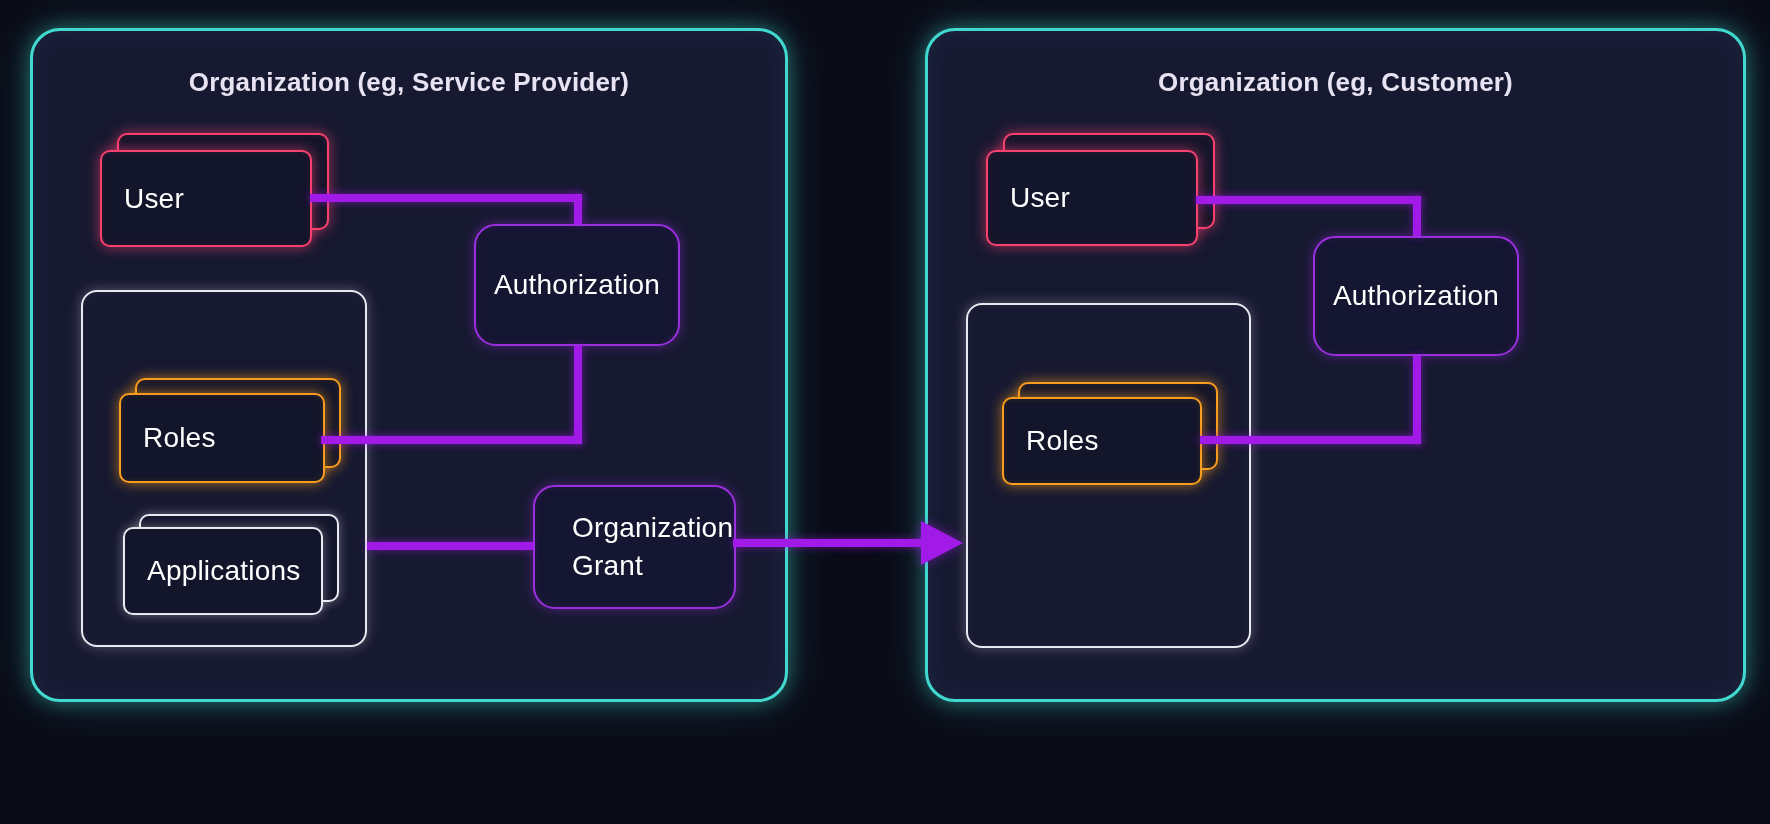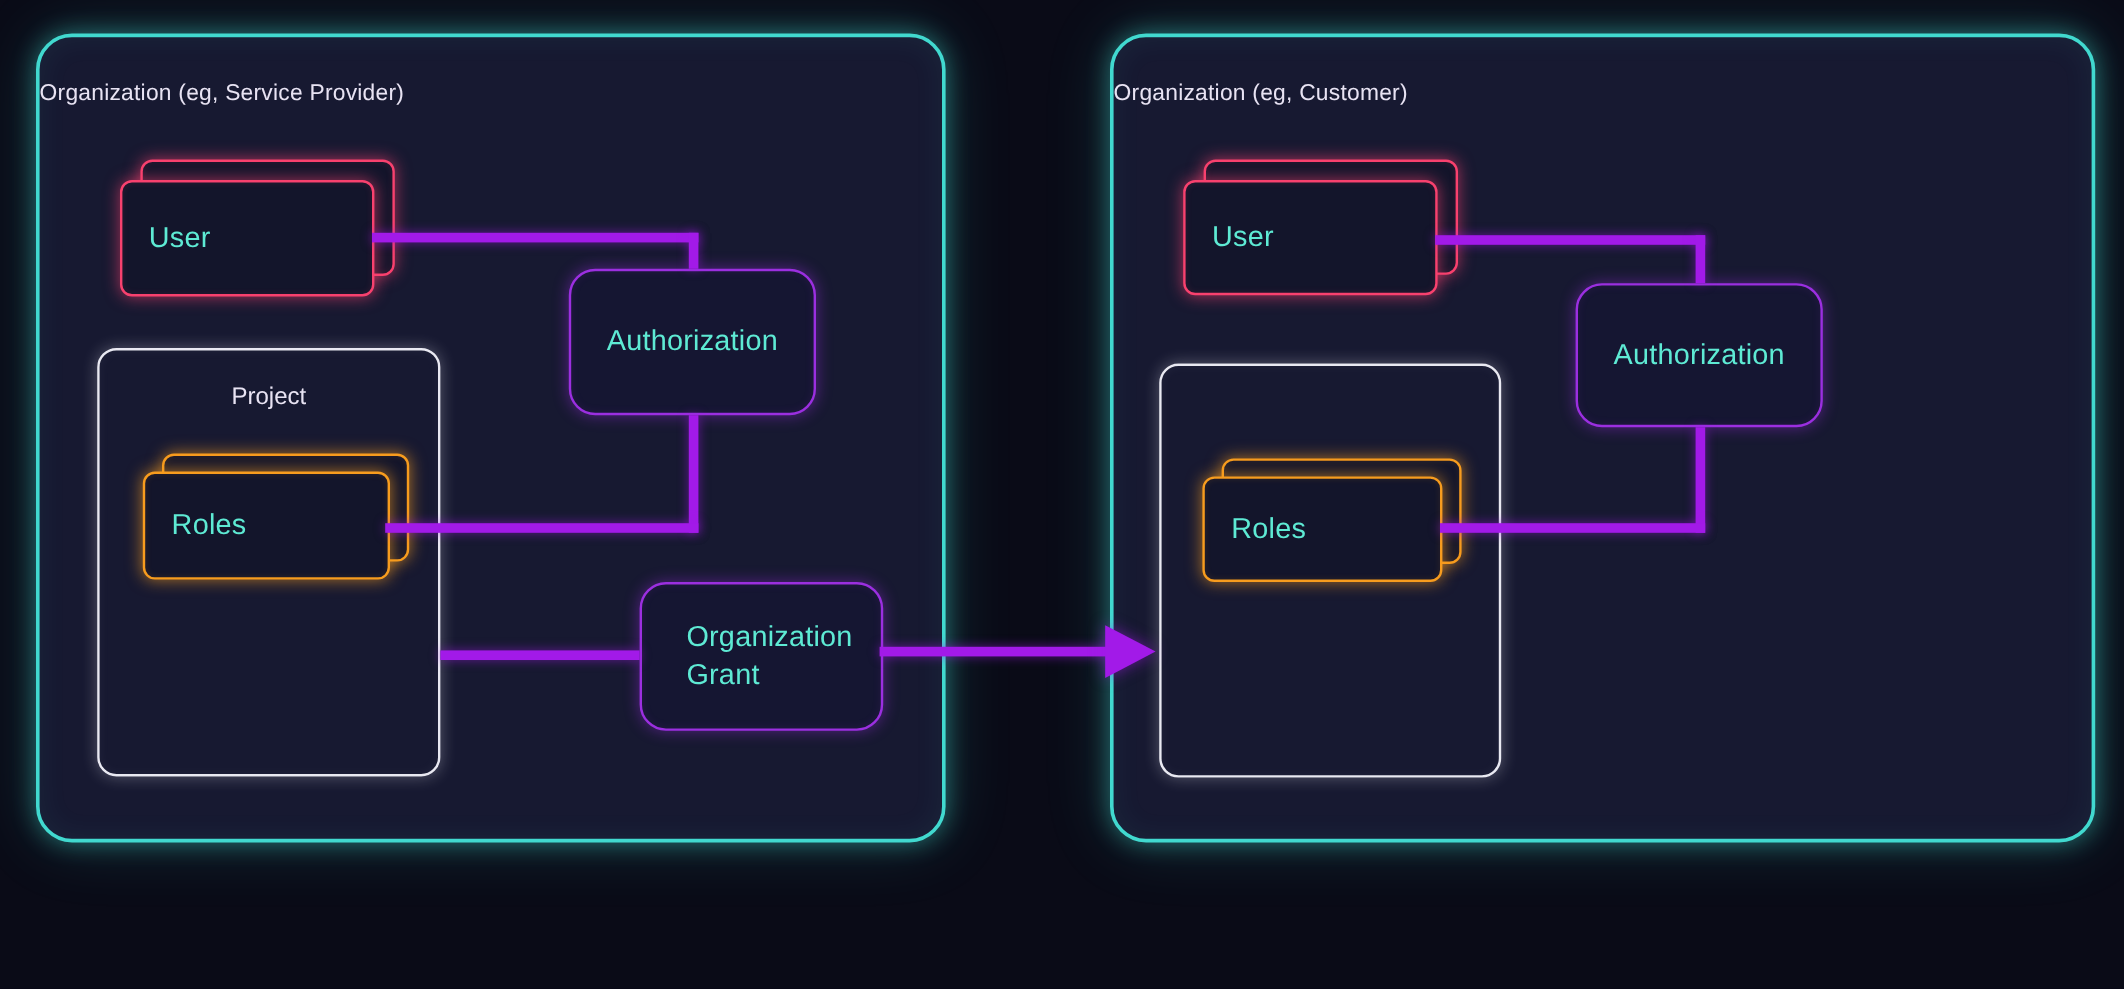--- a/index.html
+++ b/index.html
@@ -26,22 +26,23 @@
       0 0 20px rgba(65,217,207,0.45),
       0 0 55px rgba(65,217,207,0.18),
       inset 0 0 26px rgba(65,217,207,0.07);
   }
   .org-title {
     position: absolute;
     top: 36px;
     left: 0;
     width: 100%;
     margin: 0;
-    font-size: 19px;
-    font-weight: 400;
+    text-align: center;
+    font-size: 26px;
+    font-weight: 700;
     color: #e8e3f3;
     letter-spacing: 0.2px;
   }
   
   .stack { position: absolute; }
   .card {
     position: absolute;
     background: #13152b;
     border-radius: 10px;
     border: 2.5px solid #fff;
@@ -55,23 +56,23 @@
   }
   .stack.orange .card {
     border-color: #f79c1e;
     box-shadow: 0 0 13px rgba(247,156,30,0.65), inset 0 0 6px rgba(247,156,30,0.12);
   }
   .stack.white .card {
     border-color: #e9e9f2;
     box-shadow: 0 0 11px rgba(240,240,250,0.38);
   }
   .label {
-    font-size: 24px;
+    font-size: 28px;
     font-weight: 400;
-    color: #5eead4;
+    color: #ffffff;
     letter-spacing: 0.2px;
   }
   .front .label { padding-left: 22px; }
   
   .pbox {
     position: absolute;
     background: #151632;
     border: 2px solid #9b2fe0;
     border-radius: 22px;
     box-sizing: border-box;
@@ -131,29 +132,34 @@
       <div class="card front" style="width:212px; height:97px;">
         <span class="label">User</span>
       </div>
     </div>
 
     <div class="pbox" style="left:441px; top:193px; width:206px; height:122px;">
       <span class="label">Authorization</span>
     </div>
 
     <div class="wbox" style="left:48px; top:259px; width:286px; height:357px;">
-      <div class="wbox-title">Project</div>
 
       <div class="stack orange" style="left:36px; top:86px; width:222px; height:105px;">
         <div class="card back" style="width:206px; height:90px;"></div>
         <div class="card front" style="width:206px; height:90px;">
           <span class="label">Roles</span>
         </div>
       </div>
 
+      <div class="stack white" style="left:40px; top:222px; width:216px; height:101px;">
+        <div class="card back" style="width:200px; height:88px;"></div>
+        <div class="card front" style="width:200px; height:88px;">
+          <span class="label">Applications</span>
+        </div>
+      </div>
     </div>
 
     <div class="pbox left-align" style="left:500px; top:454px; width:203px; height:124px;">
       <span class="label">Organization Grant</span>
     </div>
 
     <div class="pline" style="left:277px; top:163px; width:272px; height:8px;"></div>
     <div class="pline" style="left:541px; top:163px; width:8px; height:30px;"></div>
 
     <div class="pline" style="left:541px; top:315px; width:8px; height:98px;"></div>

